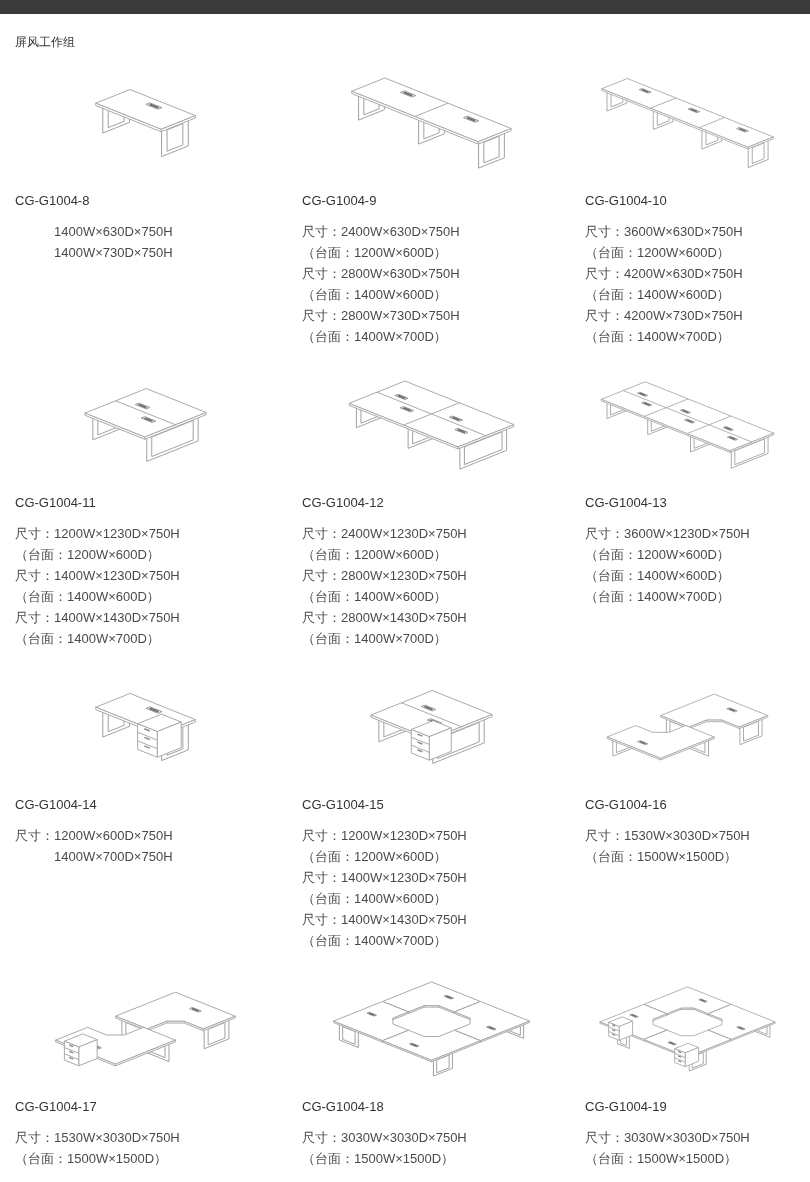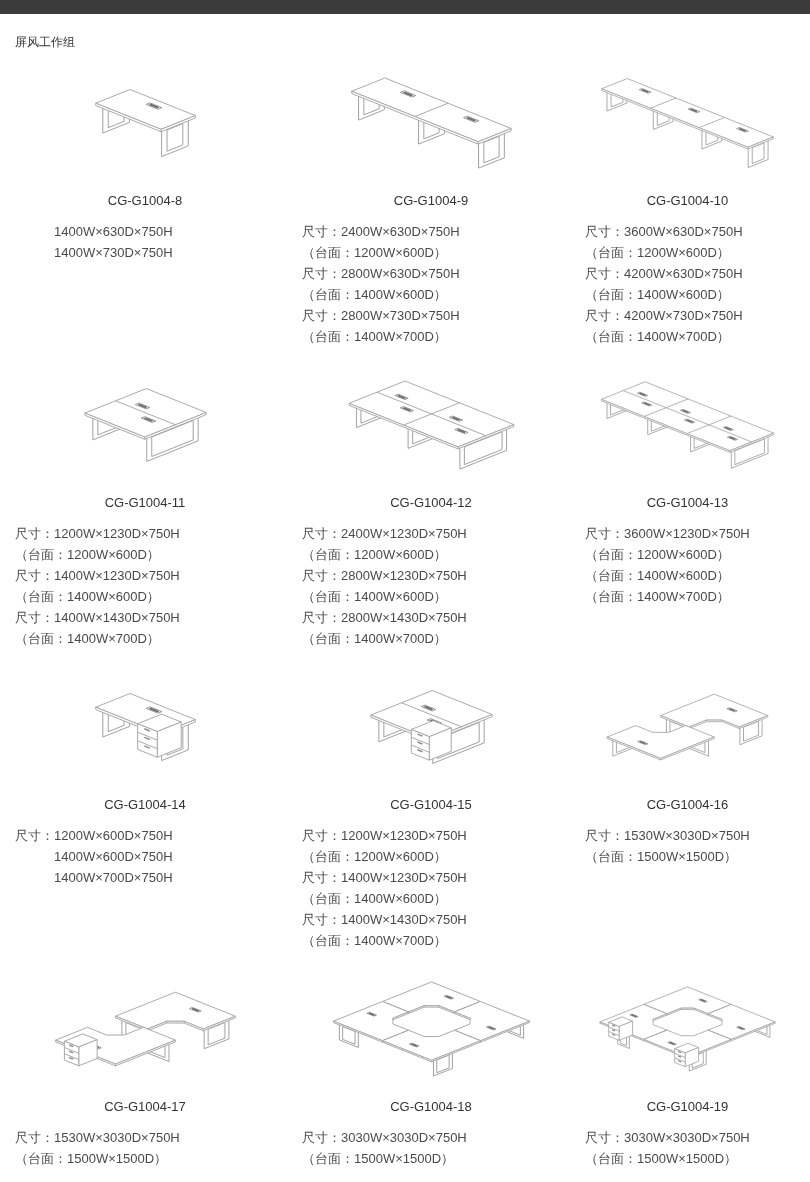--- a/index.html
+++ b/index.html
@@ -7,21 +7,21 @@
   body{width:810px;min-height:1182px;margin:0 auto;font-family:"Liberation Sans","DejaVu Sans",sans-serif;color:#333;overflow-x:hidden}
   .topbar{height:14px;background:#3b3b3b;width:100%}
   .page{padding:20px 15px 10px 15px}
   .page-title{font-size:12px;color:#333;margin-bottom:8px;font-weight:400}
   .grid{display:grid;grid-template-columns:260px 280px 225px;column-gap:5px;row-gap:14px}
   .cell{min-width:0}
   .cell:nth-child(3n+2){padding-left:22px}
   .cell:nth-child(3n){padding-left:20px}
   .imgbox{height:128px;display:flex;align-items:center;justify-content:center;margin-bottom:6px;cursor:pointer}
   .imgbox svg{max-width:100%}
-  .code{text-align:center;font-size:13px;color:#333;height:16px;line-height:16px;margin-bottom:12px;cursor:pointer}
+  .code{font-size:13px;color:#333;height:16px;line-height:16px;margin-bottom:12px;cursor:pointer}
   .specs{font-size:13px;line-height:21px;color:#4a4a4a}
   .spec{white-space:nowrap}
   .spec.indent{padding-left:39px}
 </style>
 </head>
 <body>
 
 <div class="topbar"></div>
 
 <div class="page">
@@ -234,21 +234,20 @@
             <polyline points="7.98,18.09 28.50,26.30" fill="none" stroke="#a6a6a6" stroke-width="1" stroke-linejoin="round"></polyline>
             <polyline points="14.96,5.47 20.70,7.77" fill="none" stroke="#8f8f8f" stroke-width="1.6" stroke-linejoin="round"></polyline>
             <polyline points="7.98,9.13 28.50,17.34" fill="none" stroke="#a6a6a6" stroke-width="1" stroke-linejoin="round"></polyline>
             <polyline points="14.96,14.43 20.70,16.73" fill="none" stroke="#8f8f8f" stroke-width="1.6" stroke-linejoin="round"></polyline>
             <polyline points="14.96,23.39 20.70,25.69" fill="none" stroke="#8f8f8f" stroke-width="1.6" stroke-linejoin="round"></polyline>
           </svg>
     </div>
     <div class="code">CG-G1004-14</div>
     <div class="specs">
           <div class="spec">尺寸：1200W×600D×750H</div>
-          <div class="spec indent">1400W×600D×750H</div>
           <div class="spec indent">1400W×700D×750H</div>
         </div>
   </div>
 
   <div class="cell">
     <div class="imgbox">
       <svg class="art" width="235" height="128" viewBox="-120.8 -57.7 240.0 134.0">
             <polygon points="-2.09,3.34 -55.91,24.87 -55.91,-1.69 -2.09,-23.22" fill="none" stroke="#9c9c9c" stroke-width="1" stroke-linejoin="round"></polygon>
             <polygon points="-7.32,2.35 -50.68,19.70 -50.68,-0.70 -7.32,-18.05" fill="none" stroke="#9c9c9c" stroke-width="1" stroke-linejoin="round"></polygon>
             <polygon points="54.34,25.92 0.52,47.44 0.52,20.88 54.34,-0.65" fill="none" stroke="#9c9c9c" stroke-width="1" stroke-linejoin="round"></polygon>

